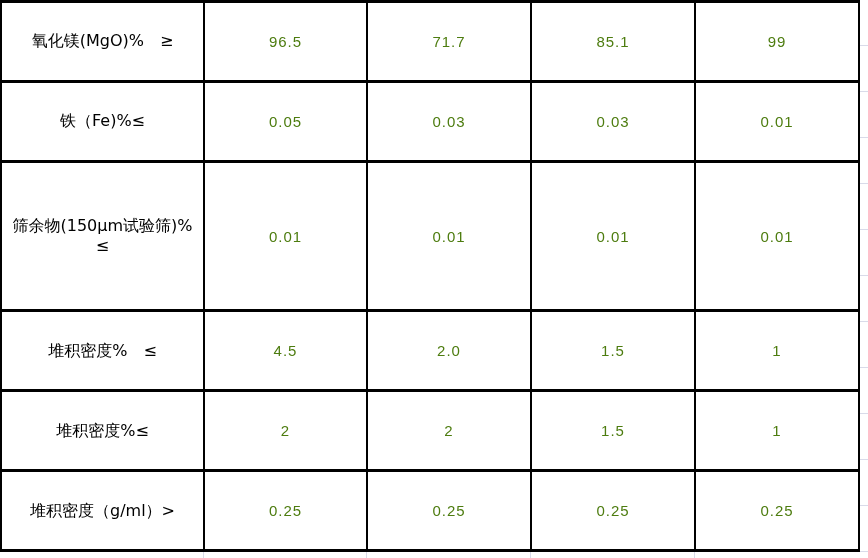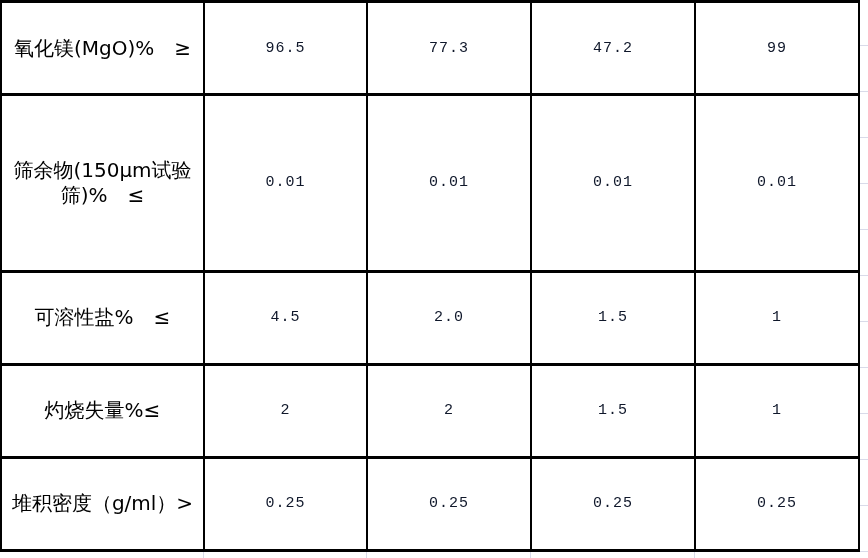--- a/index.html
+++ b/index.html
@@ -24,28 +24,28 @@
     border: 3px solid #000000;
     border-left-width: 2px;
     border-right-width: 2px;
     text-align: center;
     vertical-align: middle;
     padding: 0 8px;
     overflow: hidden;
   }
   table.spec th {
     font-weight: normal;
-    font-size: 20px;
+    font-size: 16px;
     color: #000000;
     line-height: 1.25;
   }
   table.spec td {
-    font-family: Liberation Mono, monospace;
+    font-family: Liberation Sans, sans-serif;
     font-size: 15px;
-    color: #0f172a;
+    color: #4d7c0f;
     letter-spacing: 1px;
   }
   
   .right-strip {
     position: absolute;
     left: 860px; top: 0;
     width: 8px; height: 553px;
     background: repeating-linear-gradient(
       to bottom,
       transparent 0px, transparent 45px,
@@ -71,40 +71,47 @@
       <col style="width:203px">
       <col style="width:163px">
       <col style="width:164px">
       <col style="width:164px">
       <col>
     </colgroup>
     <tbody>
       <tr>
         <th>氧化镁(MgO)%　≥</th>
         <td>96.5</td>
-        <td>77.3</td>
-        <td>47.2</td>
+        <td>71.7</td>
+        <td>85.1</td>
         <td>99</td>
+      </tr>
+      <tr>
+        <th>铁（Fe)%≤</th>
+        <td>0.05</td>
+        <td>0.03</td>
+        <td>0.03</td>
+        <td>0.01</td>
       </tr>
       <tr>
         <th>筛余物(150μm试验筛)%　≤</th>
         <td>0.01</td>
         <td>0.01</td>
         <td>0.01</td>
         <td>0.01</td>
       </tr>
       <tr>
-        <th>可溶性盐%　≤</th>
+        <th>堆积密度%　≤</th>
         <td>4.5</td>
         <td>2.0</td>
         <td>1.5</td>
         <td>1</td>
       </tr>
       <tr>
-        <th>灼烧失量%≤</th>
+        <th>堆积密度%≤</th>
         <td>2</td>
         <td>2</td>
         <td>1.5</td>
         <td>1</td>
       </tr>
       <tr>
         <th>堆积密度（g/ml）&gt;</th>
         <td>0.25</td>
         <td>0.25</td>
         <td>0.25</td>

